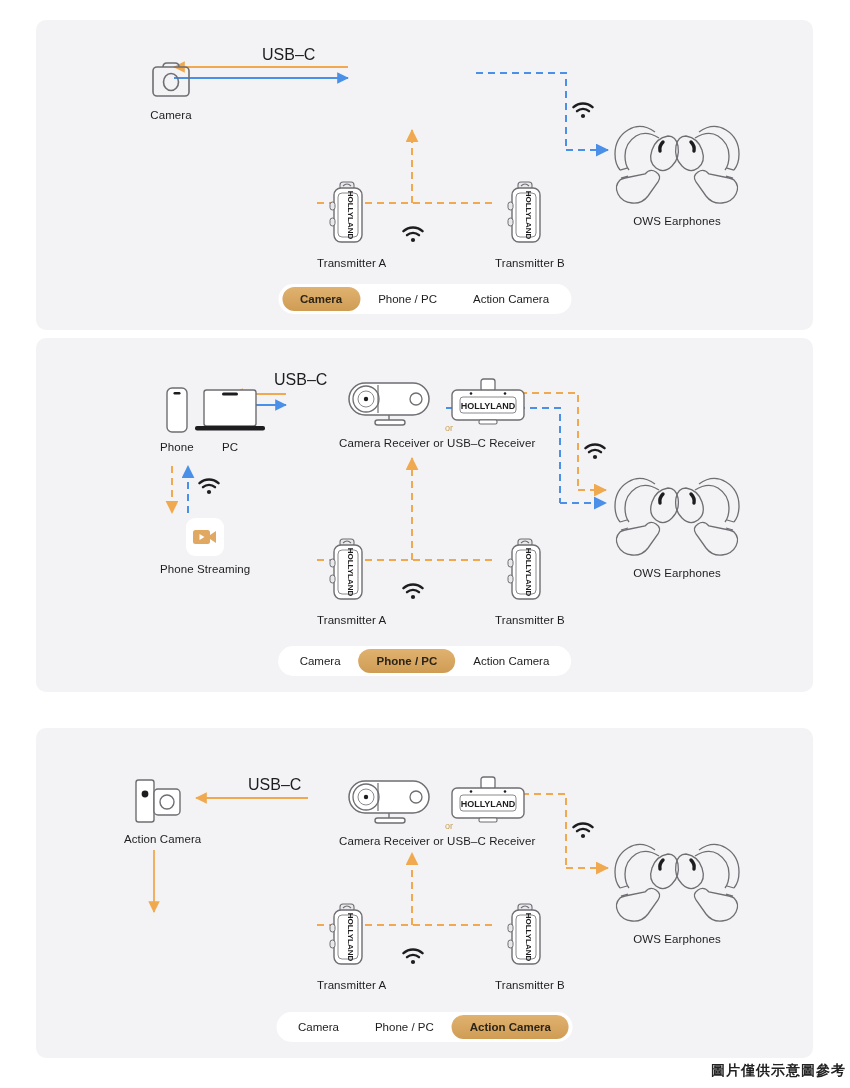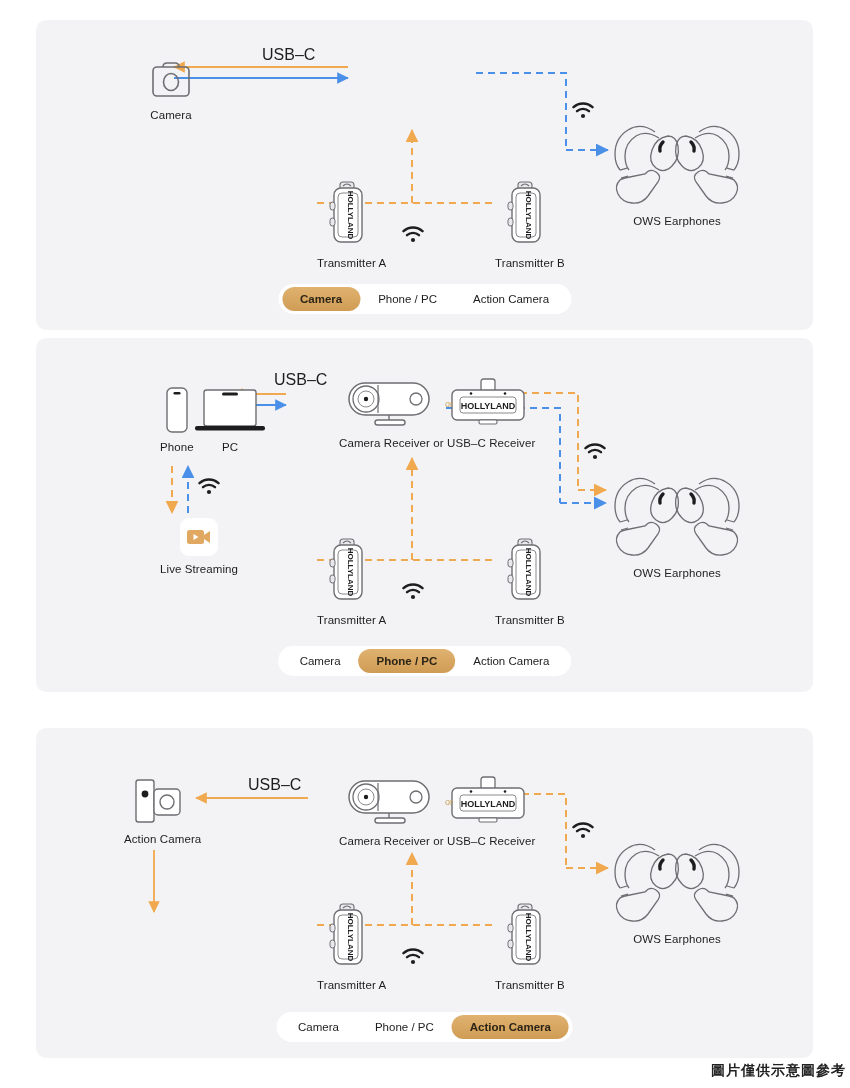--- a/index.html
+++ b/index.html
@@ -50,20 +50,21 @@
   .conn-label {
     position: absolute;
     font-size: 16px;
     color: #1d1d1f;
     white-space: nowrap;
   }
   .or-label {
     position: absolute;
     font-size: 9px;
     color: #c8a057;
+    margin-top: 24px;
   }
 
   .svg-layer {
     position: absolute;
     inset: 0;
     width: 100%;
     height: 100%;
     pointer-events: none;
     overflow: visible;
   }
@@ -367,21 +368,21 @@
       </div>
 
       <div class="node" style="left:124px; top:180px;">
         <div class="ls-tile">
           <svg width="26" height="20" viewBox="0 0 26 20">
             <rect x="1" y="3" width="17" height="14" rx="2.5" fill="#e0a860"></rect>
             <path d="M18 8 l6-4 v12 l-6-4z" fill="#e0a860"></path>
             <path d="M7.5 7 l5 3 l-5 3z" fill="#fff"></path>
           </svg>
         </div>
-        <div class="node-label">Live Streaming</div>
+        <div class="node-label">Phone Streaming</div>
       </div>
 
       <div class="node" style="left:281px; top:199px;">
         <div class="node-art">
           <svg width="46" height="70" viewBox="0 0 46 70">
             <rect x="11" y="2" width="14" height="8" rx="3" fill="#e9e9ec" stroke="#6e6e73" stroke-width="1.1"></rect>
             <path d="M14 6 q4-4 8 0" fill="none" stroke="#6e6e73" stroke-width="1.1"></path>
             <rect x="5" y="8" width="28" height="54" rx="7" fill="#fff" stroke="#6e6e73" stroke-width="1.4"></rect>
             <rect x="9" y="13" width="20" height="44" rx="4" fill="#fff" stroke="#8a8a8e" stroke-width="1"></rect>
             <rect x="1" y="22" width="5" height="8" rx="2.5" fill="#e9e9ec" stroke="#6e6e73" stroke-width="1"></rect>

